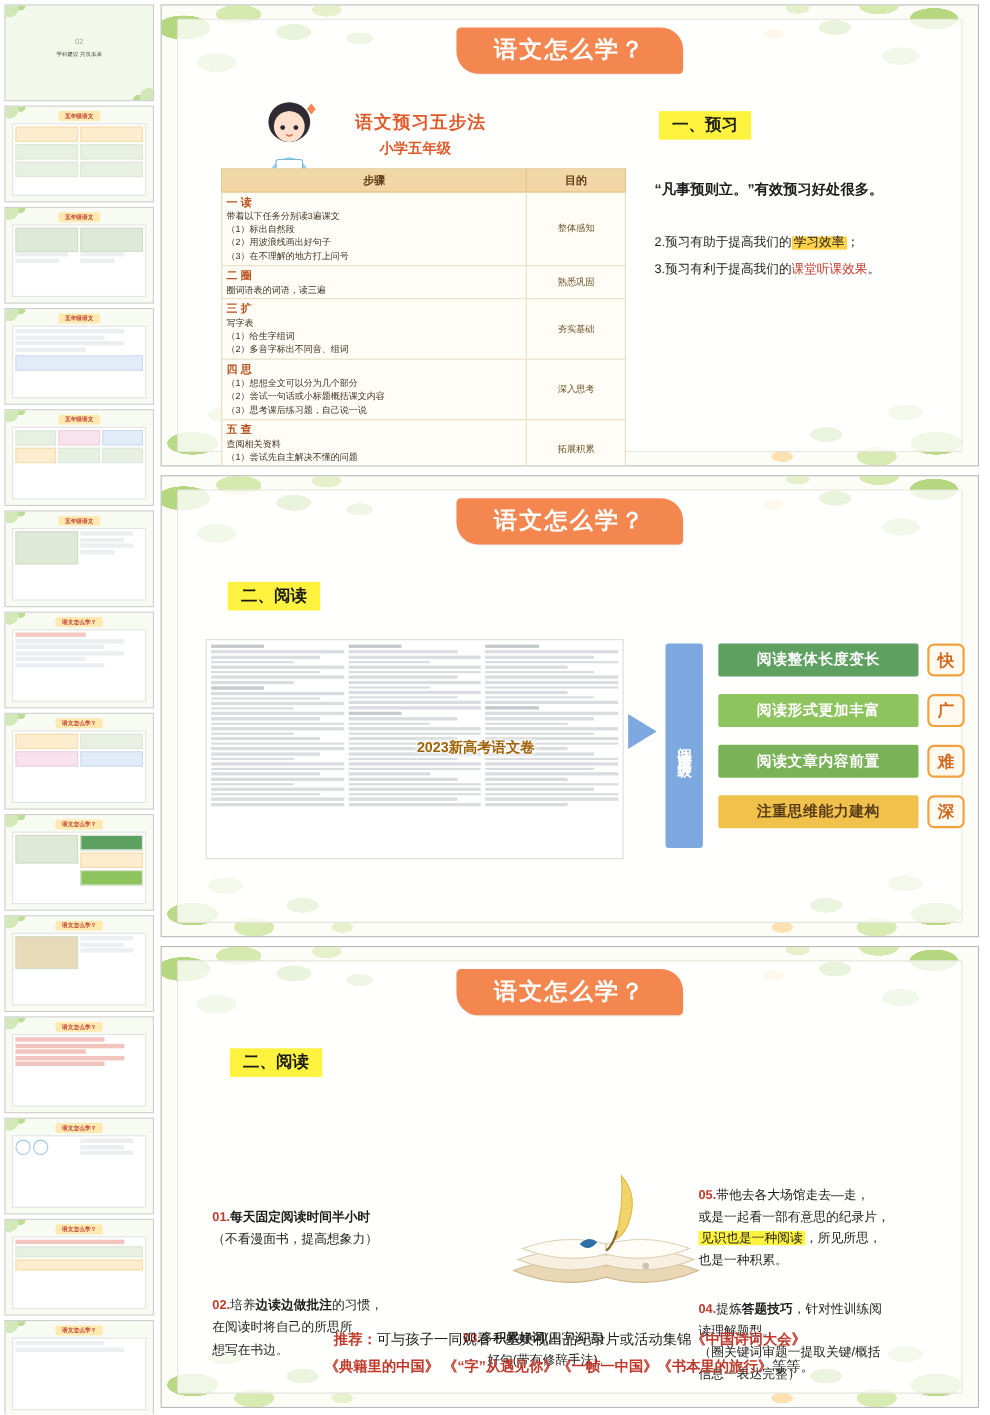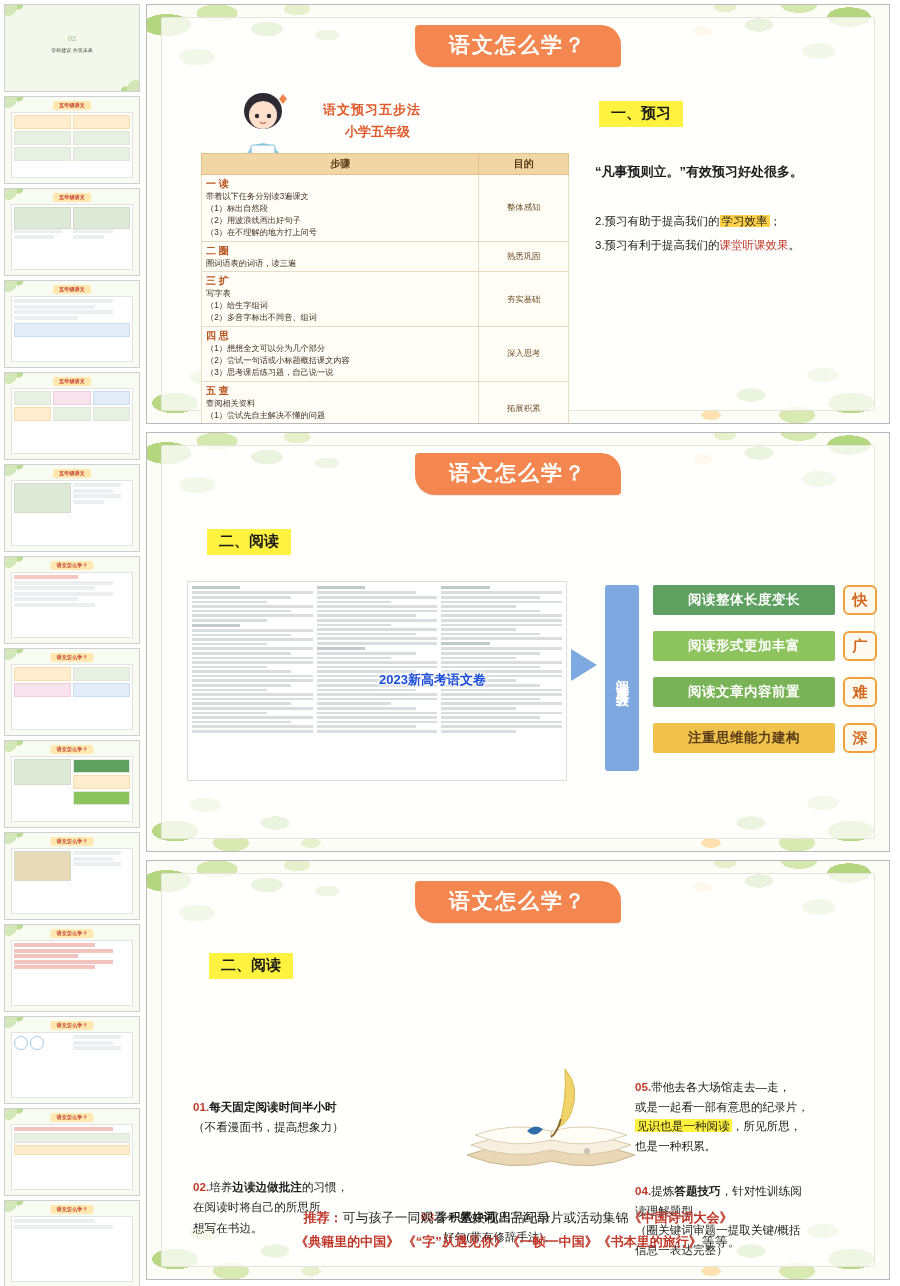--- a/index.html
+++ b/index.html
@@ -144,21 +144,21 @@
   .hl-y { background: #fff33f; padding: 0 2px; }
   .hl-o { background: #ffd24a; padding: 0 2px; }
   .red { color: #c0392b; }
 
   
   #s1 .girl { position: absolute; left: 70px; top: 84px; width: 92px; height: 86px; z-index: 3; }
   #s1 .fivestep {
     position: absolute; left: 176px; top: 96px; z-index: 3;
     color: #e05a2b; font-weight: bold;
   }
-  #s1 .fivestep .l1 { font-size: 13px; letter-spacing: 1px; }
+  #s1 .fivestep .l1 { font-size: 16px; letter-spacing: 1px; }
   #s1 .fivestep .l2 { font-size: 13px; margin-top: 4px; margin-left: 22px; font-family: Liberation Serif, serif; }
   #s1 .stable {
     position: absolute; left: 54px; top: 148px; width: 368px; z-index: 3;
     border-collapse: collapse; background: #fffdf6;
     font-size: 8.2px; color: #3d3226;
   }
   #s1 .stable th {
     background: #f2d7a6; color: #5a3d18; font-size: 10px; font-weight: bold;
     border: 1px solid #e0c38a; padding: 3px 2px;
   }
@@ -175,21 +175,21 @@
   #s2 .paper-wrap {
     position: absolute; left: 40px; top: 148px; width: 380px; height: 200px;
     display: flex; gap: 4px; z-index: 3; background: #fff; border: 1px solid #ddd;
     padding: 4px;
   }
   #s2 .paper-col { flex: 1; display: flex; flex-direction: column; gap: 2px; }
   #s2 .pl { height: 2.6px; background: #d9dde0; }
   #s2 .pl.s { width: 62%; } #s2 .pl.m { width: 82%; } #s2 .pl.t { width: 40%; background:#c4c9cc; height:3.4px; }
   #s2 .paper-label {
     position: absolute; left: 232px; top: 238px; z-index: 5;
-    color: #1d4ed8; font-weight: bold; font-size: 13px;
+    color: #a16207; font-weight: bold; font-size: 13px;
     text-shadow: 0 0 3px #fff, 0 0 6px #fff, 0 0 9px #fff;
     white-space: nowrap;
   }
   #s2 .arrow {
     position: absolute; left: 424px; top: 216px; z-index: 4;
     width: 0; height: 0;
     border-top: 16px solid transparent; border-bottom: 16px solid transparent;
     border-left: 26px solid #7ea9e0;
   }
   #s2 .vbar {

